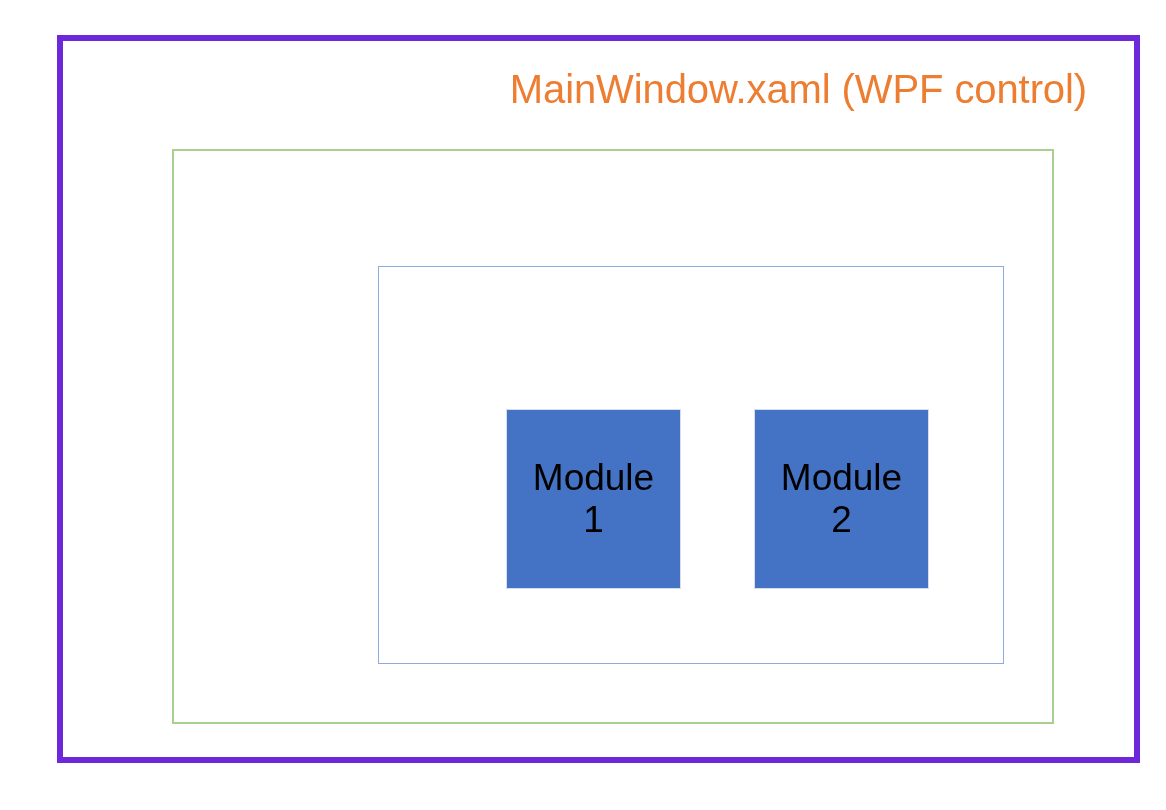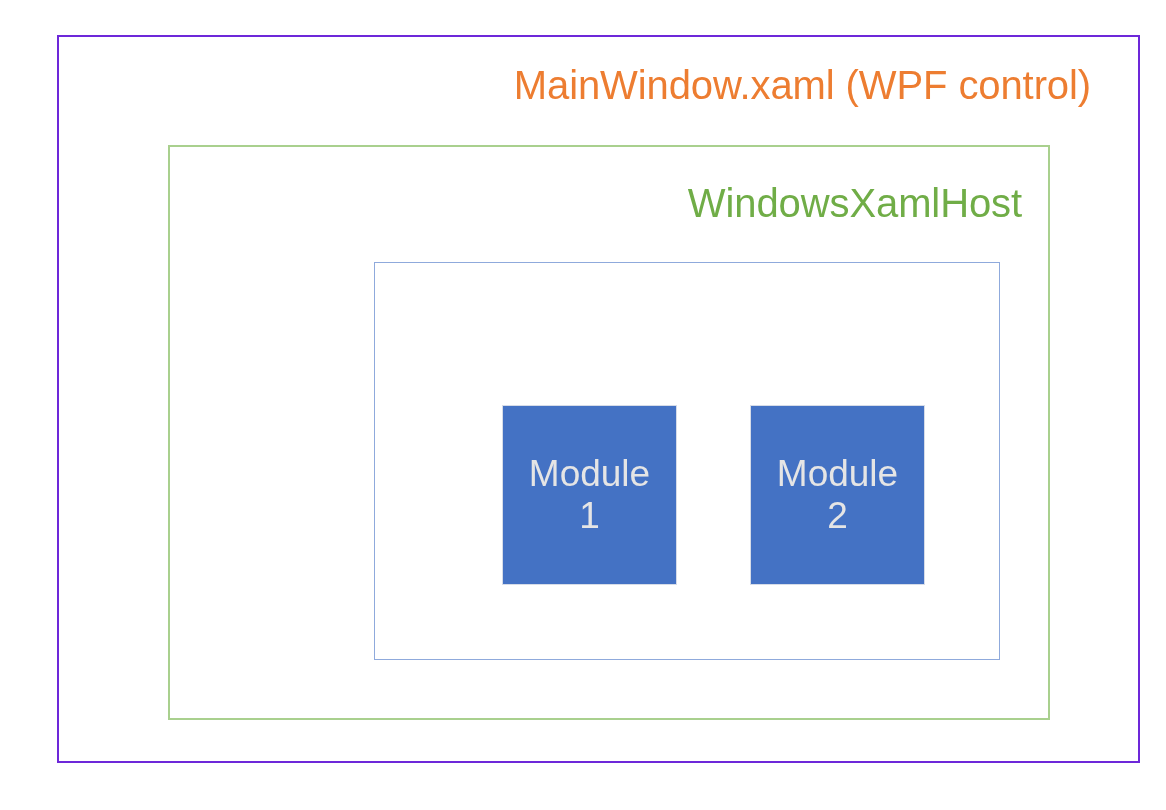--- a/index.html
+++ b/index.html
@@ -20,21 +20,21 @@
     background: #ffffff;
   }
 
   
   .box-outer {
     position: absolute;
     left: 57px;
     top: 35px;
     width: 1083px;
     height: 728px;
-    border: 2px solid #6d28d9;
+    border: 6px solid #6d28d9;
     box-sizing: border-box;
     background: transparent;
   }
   .label-outer {
     position: absolute;
     right: 47px;
     top: 26px;
     font-size: 40px;
     line-height: 1.12;
     color: #ED7D31;
@@ -105,39 +105,38 @@
     display: flex;
     flex-direction: column;
     align-items: center;
     justify-content: center;
     pointer-events: auto;
     box-shadow: 0 0 0 1px rgba(210,216,230,0.9);
   }
   .module-box.m1 { left: 128px; }
   .module-box.m2 { left: 376px; }
   .module-line {
-    color: #e5e5e5;
+    color: #000000;
     font-size: 37px;
     line-height: 1.13;
     text-align: center;
     white-space: nowrap;
   }
 </style>
 </head>
 <body>
 
 <div id="canvas">
 
   <div class="box-outer">
 
     <div class="label-outer">MainWindow.xaml (WPF control)</div>
 
     <div class="box-middle">
 
-      <div class="label-middle">WindowsXamlHost</div>
 
       <div class="box-inner">
 
 
         <div class="modules-row">
 
           <div class="module-box m1">
             <span class="module-line">Module</span>
             <span class="module-line">1</span>
           </div>

